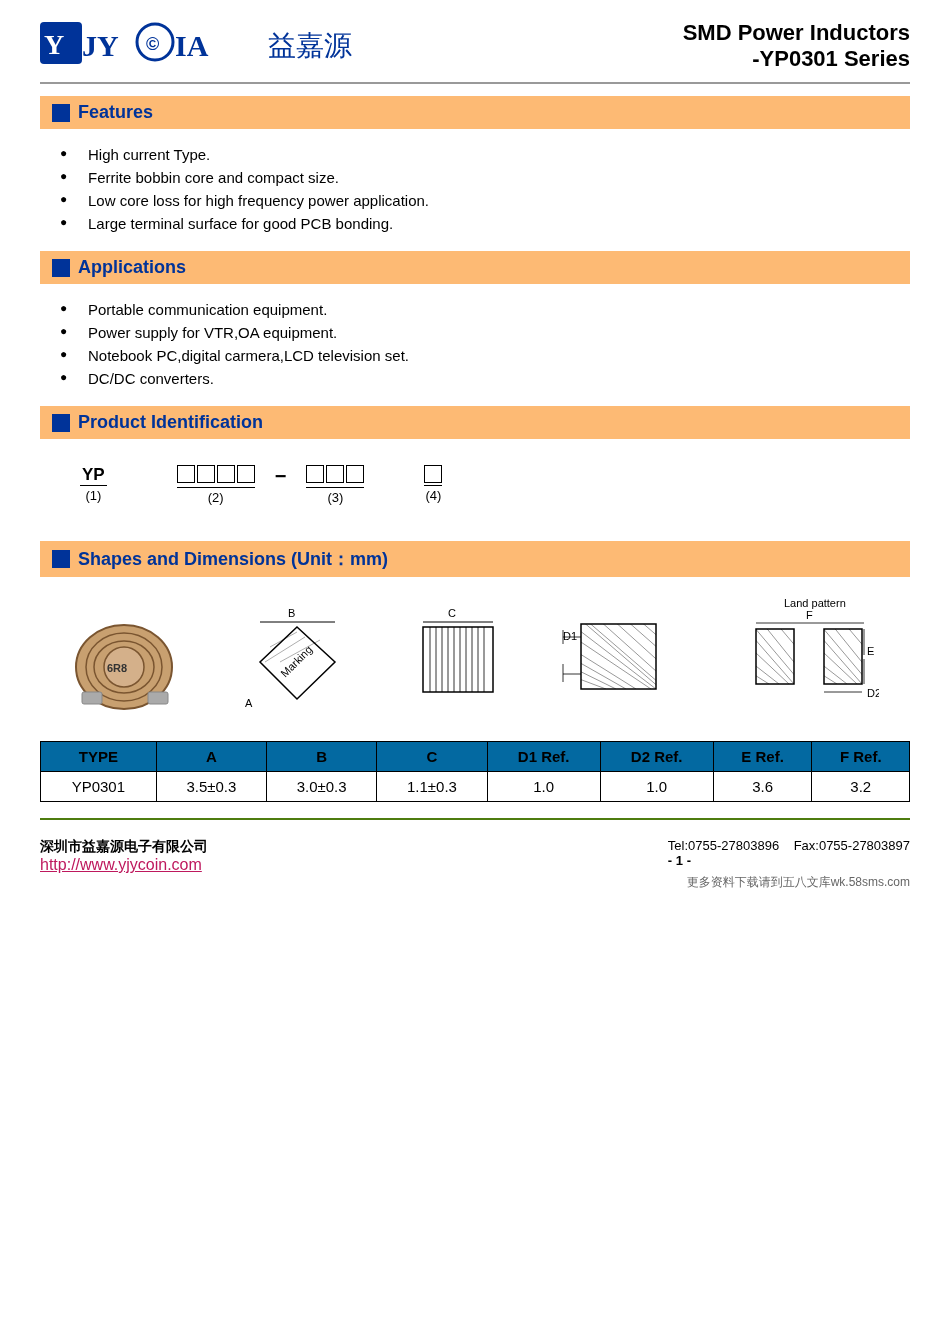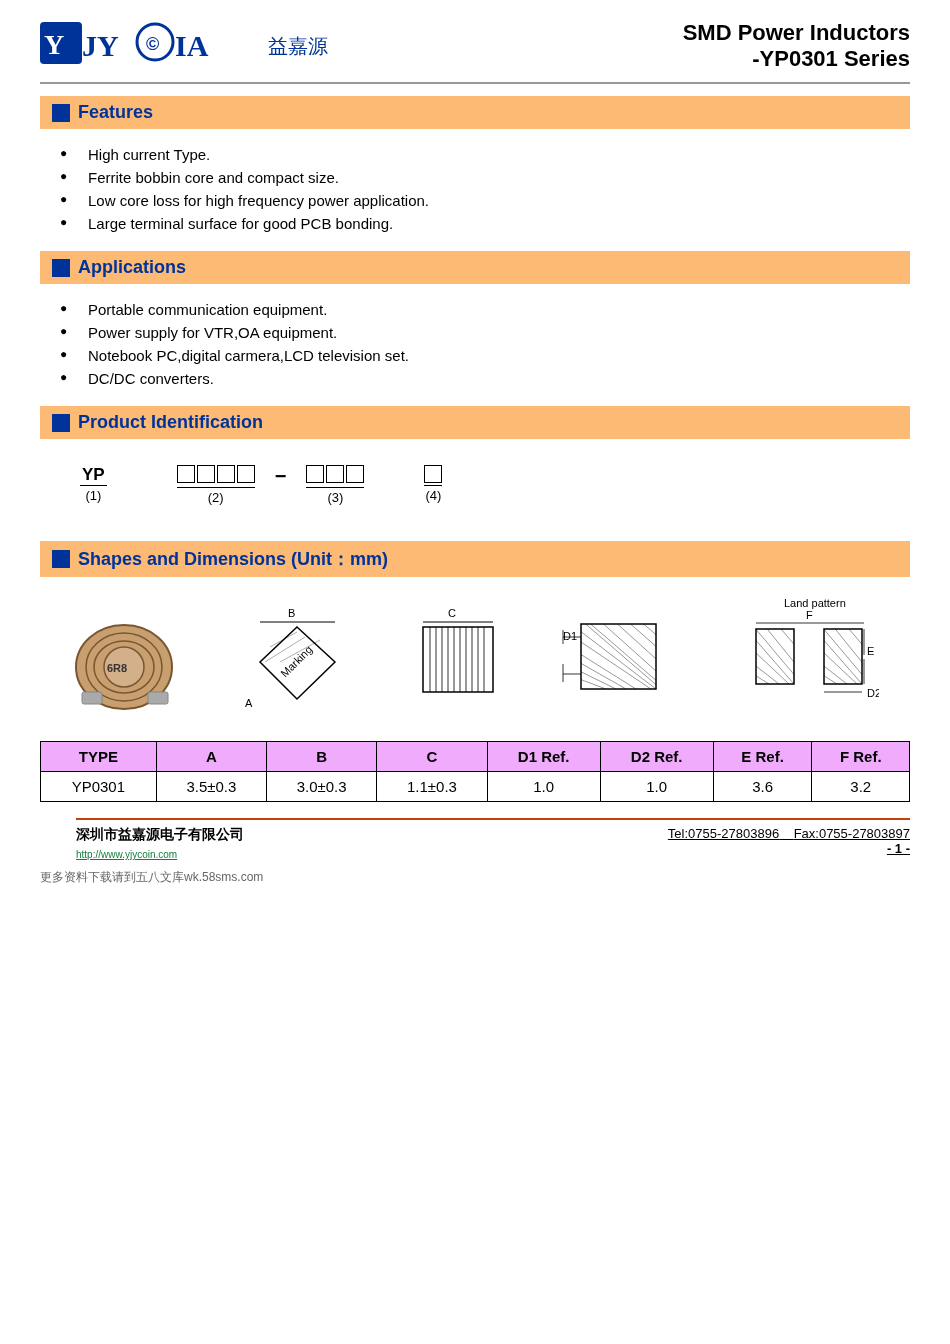--- a/index.html
+++ b/index.html
@@ -19,21 +19,21 @@
       padding-bottom: 10px;
       border-bottom: 2px solid #999;
       margin-bottom: 12px;
     }
     .logo-area {
       display: flex;
       align-items: center;
       gap: 8px;
     }
     .logo-chinese {
-      font-size: 20px;
+      font-size: 28px;
       color: #003399;
       font-family: SimSun, '宋体', serif;
     }
     .title-area {
       text-align: right;
     }
     .title-area .main-title {
       font-size: 22px;
       font-weight: bold;
     }
@@ -147,52 +147,49 @@
       width: 100%;
       border-collapse: collapse;
     }
     table th, table td {
       border: 1px solid #000;
       padding: 6px 10px;
       text-align: center;
       font-size: 15px;
     }
     table th {
-      background: #f0abfc;
+      background: #0369a1;
       font-weight: bold;
     }
 
     .footer {
       margin-top: 16px;
-      border-top: 2px solid #c2410c;
-      padding-top: 6px;
+      border-top: 2px solid #4d7c0f;
+      padding-top: 18px;
       display: flex;
       justify-content: space-between;
       align-items: flex-start;
-      margin-left: 36px;
     }
     .footer-left .company-name {
       font-weight: bold;
       font-size: 14px;
     }
     .footer-left .website {
-      color: #15803d;
+      color: #be185d;
       text-decoration: underline;
-      font-size: 10px;
+      font-size: 16px;
     }
     .footer-right {
       font-size: 13px;
+      text-align: left;
+    }
+    .page-watermark {
       text-align: right;
-      text-decoration: underline;
-    }
-    .page-watermark {
-      text-align: left;
       font-size: 12px;
       color: #666;
-      margin-top: 8px;
     }
     .page-num {
       font-weight: bold;
     }
   </style>
 </head>
 <body>
 
 <div class="header">
   <div class="logo-area">

